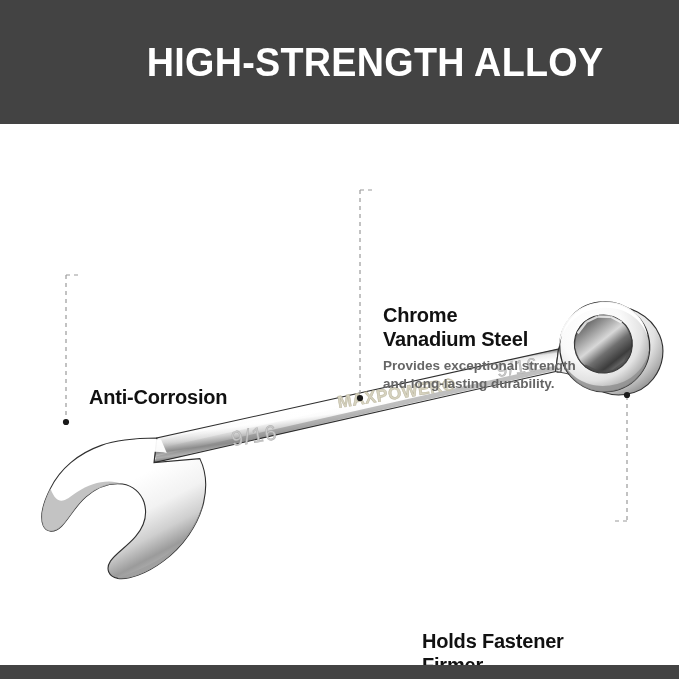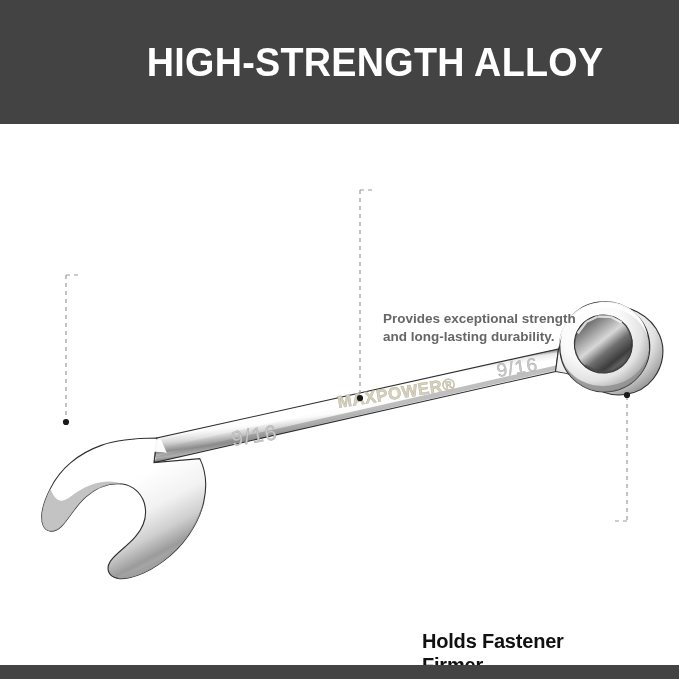--- a/index.html
+++ b/index.html
@@ -227,23 +227,26 @@
       </g>
 
       <g fill="#1a1a1a">
         <circle cx="66" cy="422" r="3.1"></circle>
         <circle cx="360" cy="398" r="3.1"></circle>
         <circle cx="627" cy="395" r="3.1"></circle>
       </g>
     </svg>
 
     <div class="callout c-anti" style="position:absolute;">
+      <p class="callout-title">Anti-Corrosion</p>
     </div>
 
     <div class="callout c-chrome">
+      <p class="callout-title">Chrome
+Vanadium Steel</p>
       <p class="callout-body">Provides exceptional strength
 and long-lasting durability.</p>
     </div>
 
     <div class="callout c-holds">
       <p class="callout-title">Holds Fastener
 Firmer</p>
 
     </div>
   </div>

